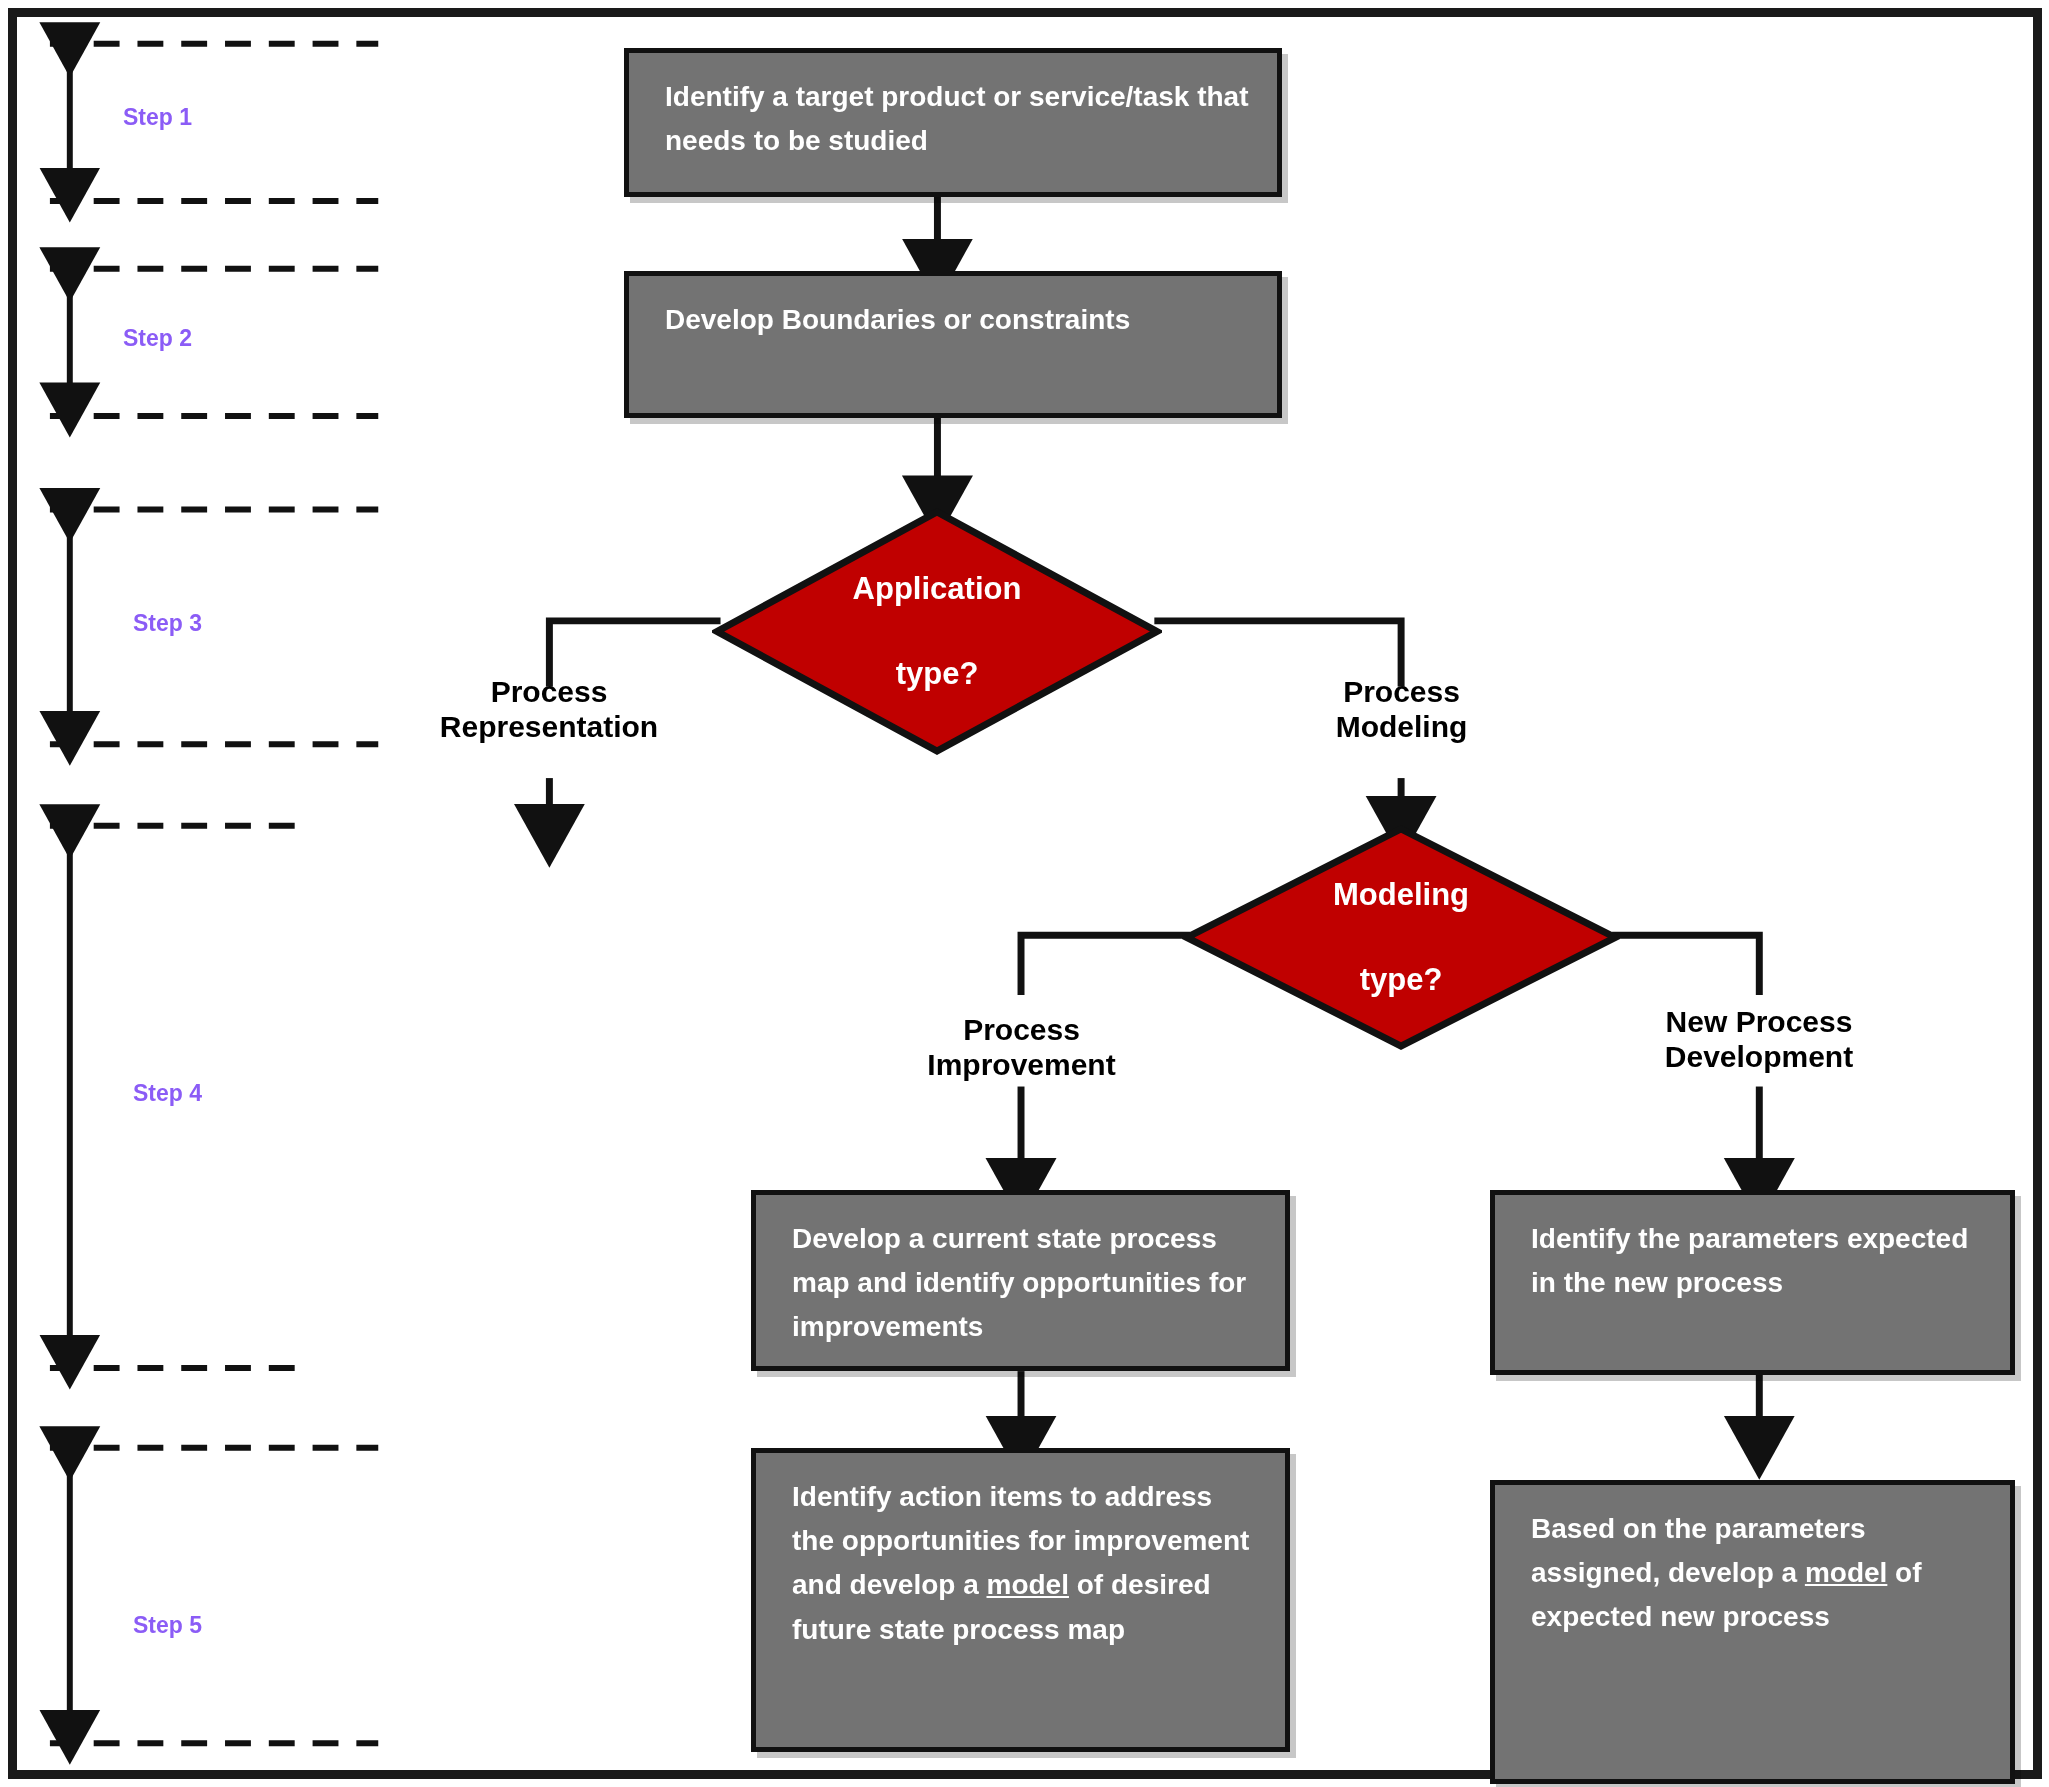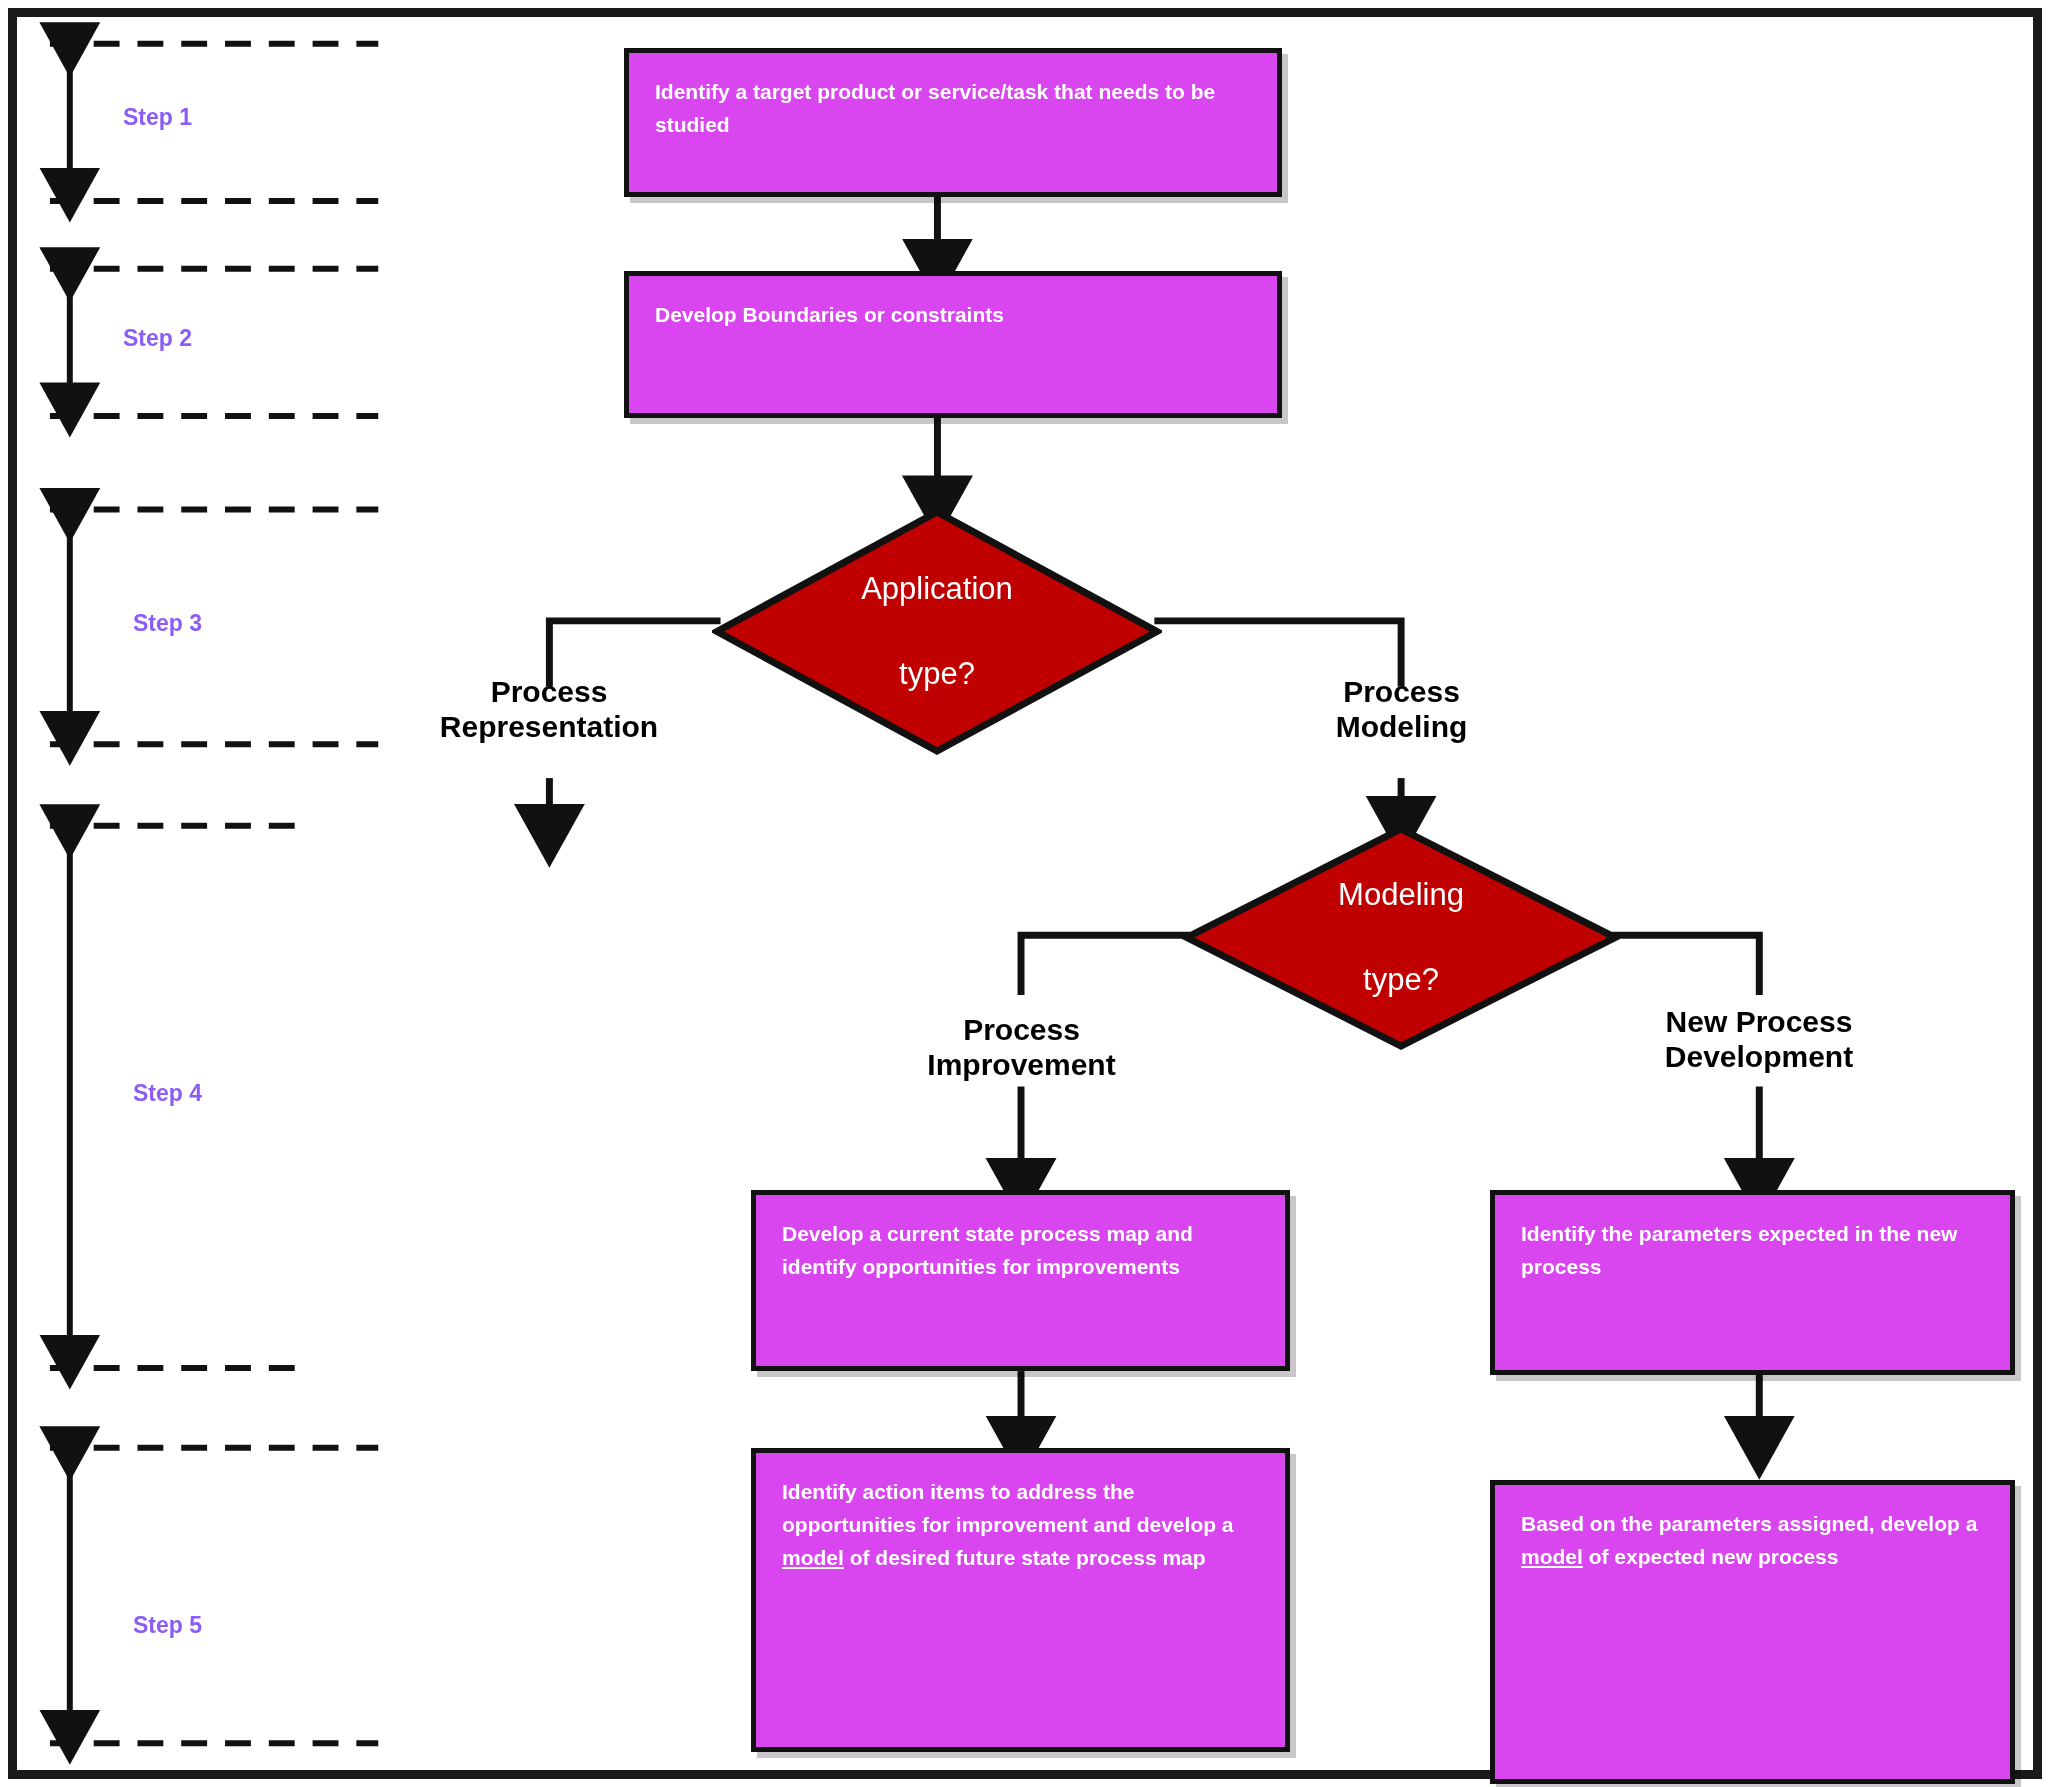--- a/index.html
+++ b/index.html
@@ -34,49 +34,49 @@
     position: absolute;
     left: 0;
     top: 0;
     width: 2050px;
     height: 1787px;
   }
 
   
   .node {
     position: absolute;
-    background: #d946ef;
+    background: #737373;
     border: 5px solid #111111;
     box-sizing: border-box;
     color: #ffffff;
     font-weight: bold;
-    font-size: 21px;
+    font-size: 28px;
     line-height: 1.58;
-    padding: 22px 26px 18px 26px;
+    padding: 22px 26px 18px 36px;
     box-shadow: 6px 6px 0 rgba(0,0,0,0.22);
   }
   .node .u { text-decoration: underline; }
 
   
   .diamond-wrap {
     position: absolute;
   }
   .diamond-wrap svg { display: block; }
   .diamond-label {
     position: absolute;
     left: 0;
     top: 0;
     width: 100%;
     height: 100%;
     display: flex;
     flex-direction: column;
     align-items: center;
     justify-content: center;
     color: #ffffff;
-    font-weight: normal;
+    font-weight: bold;
     font-size: 31px;
     line-height: 1.95;
     text-align: center;
     pointer-events: none;
     gap: 24px;
   }
 
   
   .edge-label {
     position: absolute;

